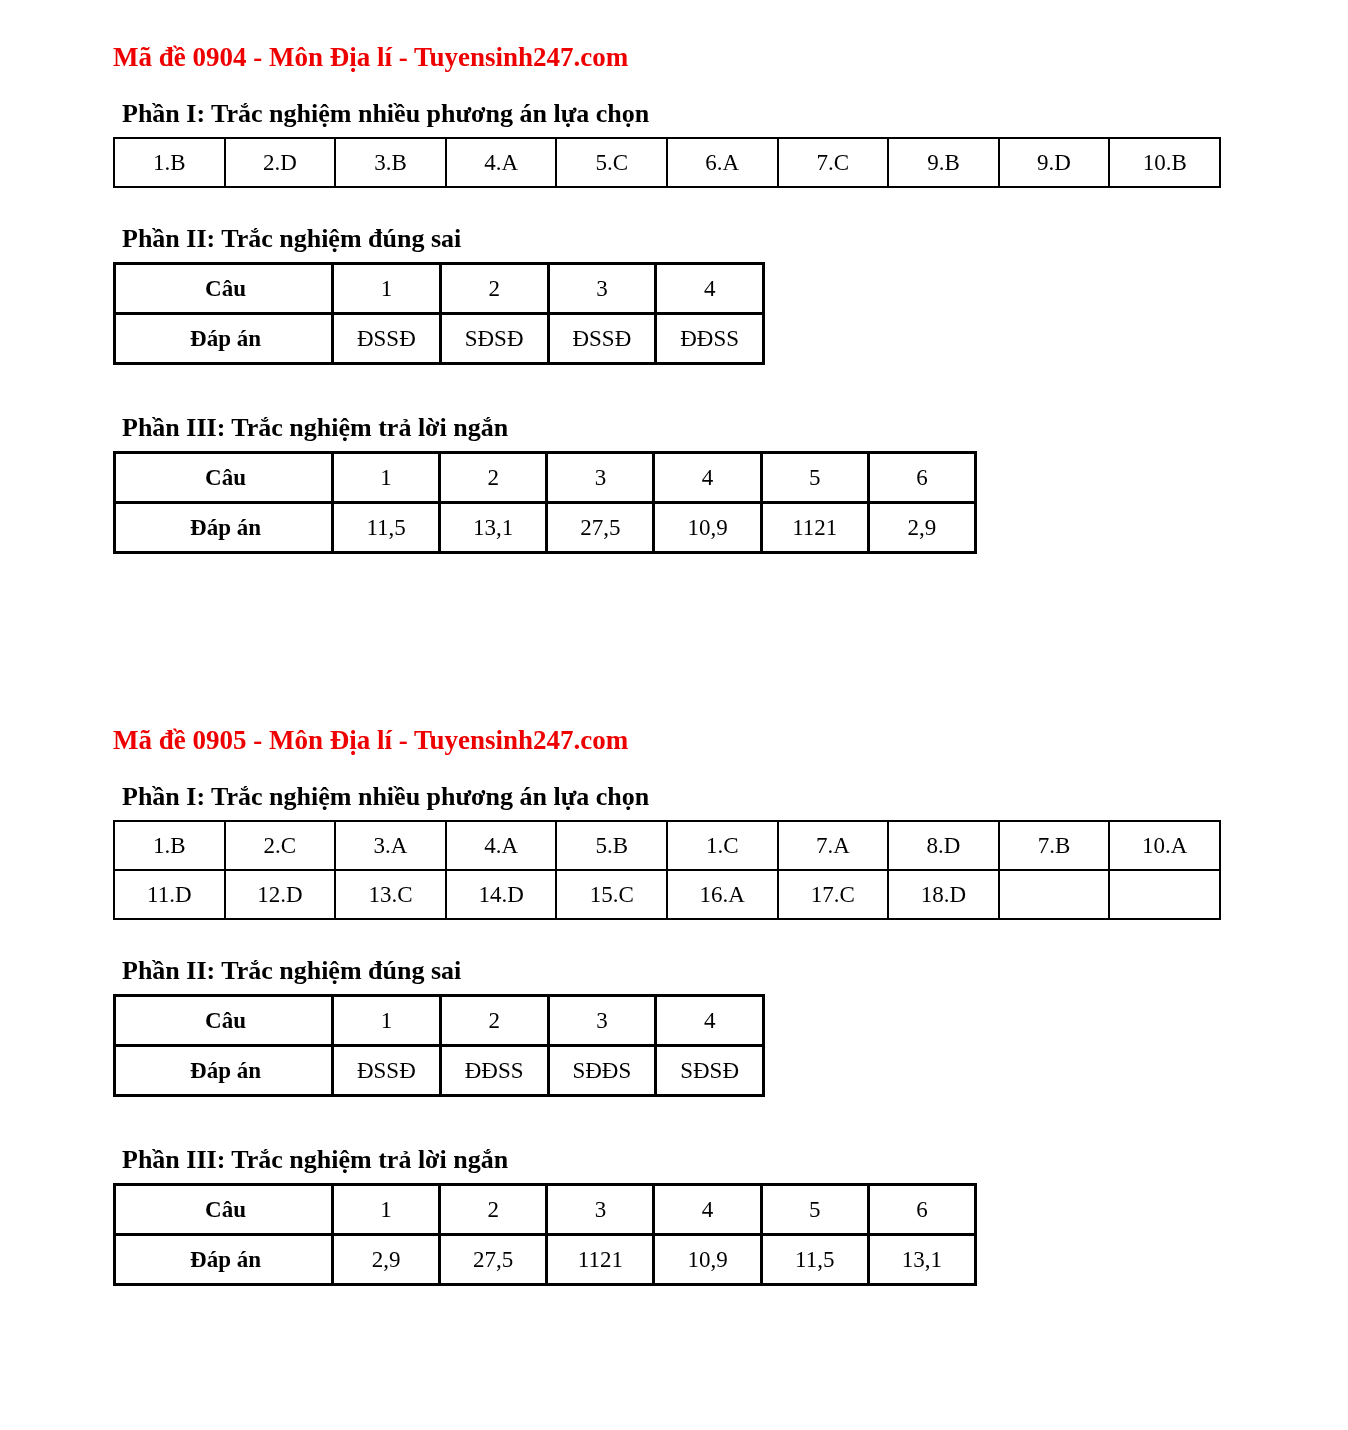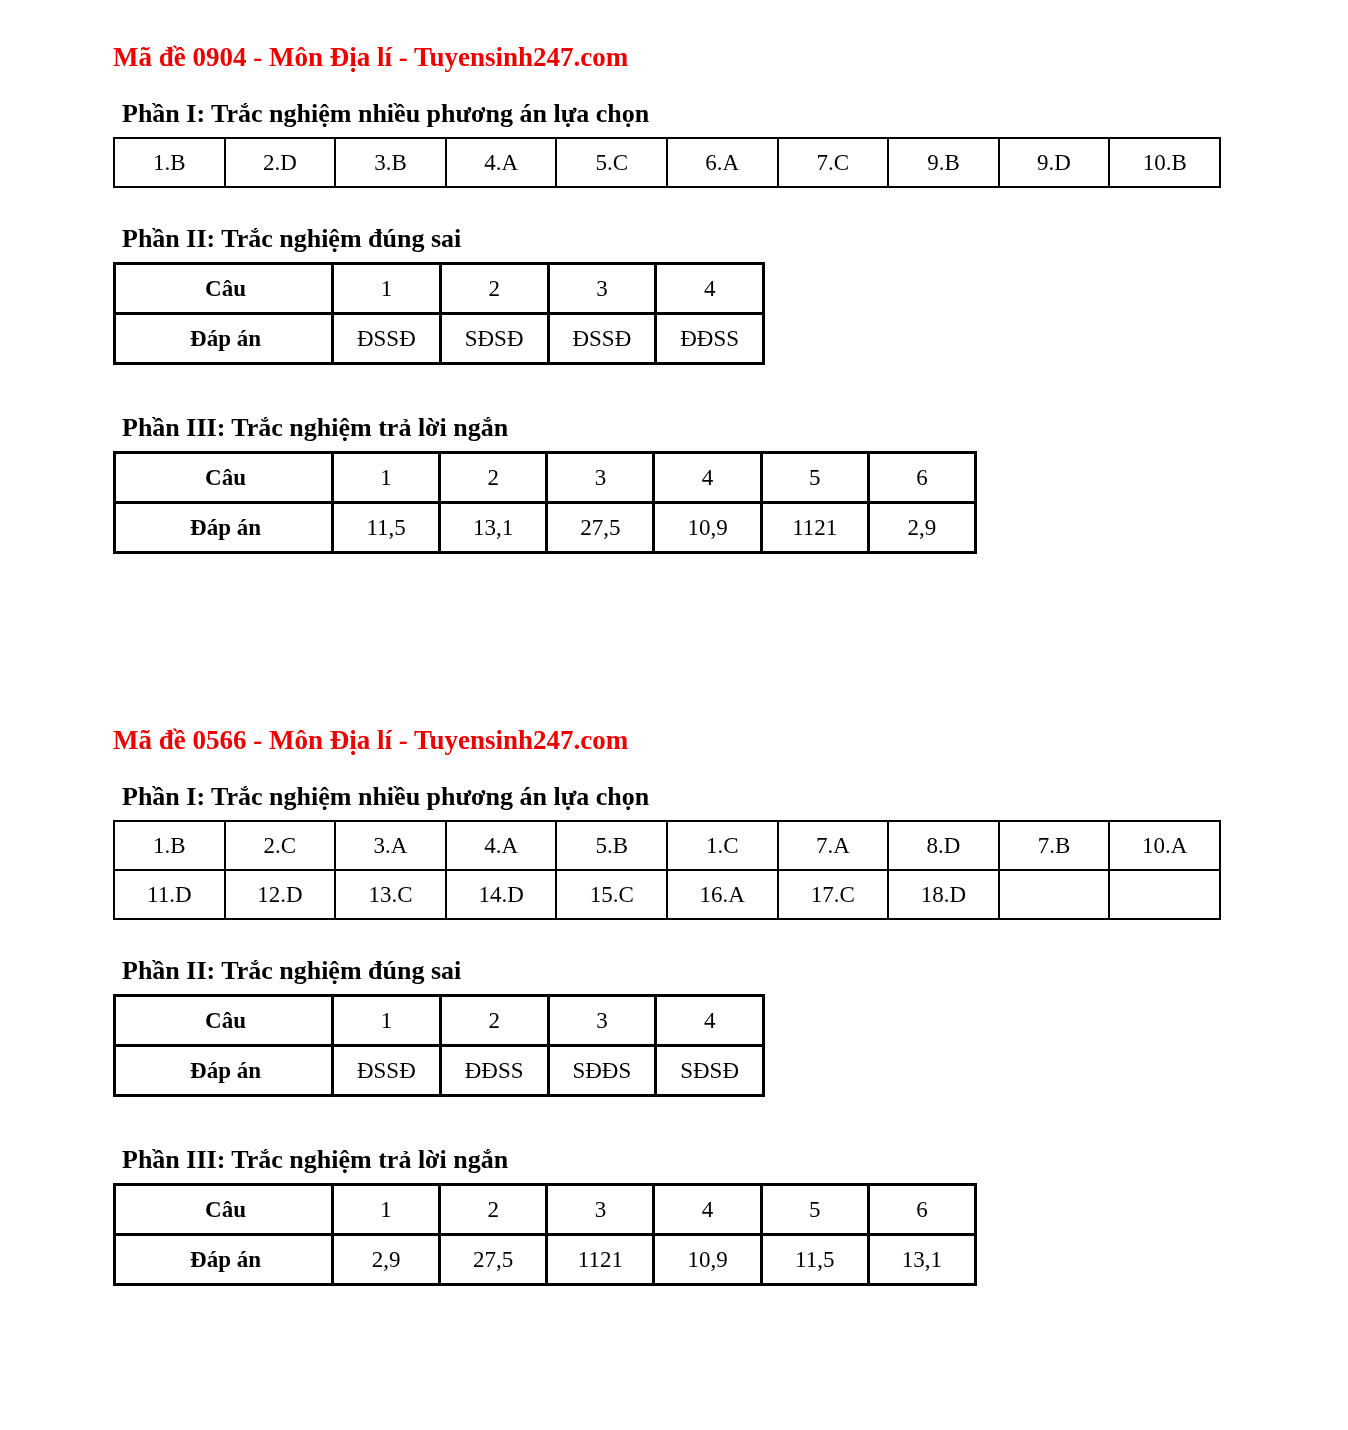--- a/index.html
+++ b/index.html
@@ -128,21 +128,21 @@
               <td>27,5</td>
               <td>10,9</td>
               <td>1121</td>
               <td>2,9</td>
             </tr>
           </tbody>
       </table>
     </div>
 
     <div class="section">
-      <div class="doc-title">Mã đề 0566 - Môn Địa lí - Tuyensinh247.com</div>
+      <div class="doc-title">Mã đề 0905 - Môn Địa lí - Tuyensinh247.com</div>
       <div class="part-heading">Phần I: Trắc nghiệm nhiều phương án lựa chọn</div>
       <table class="t-part1">
           <tbody>
             <tr>
               <td>1.B</td>
               <td>2.C</td>
               <td>3.A</td>
               <td>4.A</td>
               <td>5.B</td>
               <td>1.C</td>

